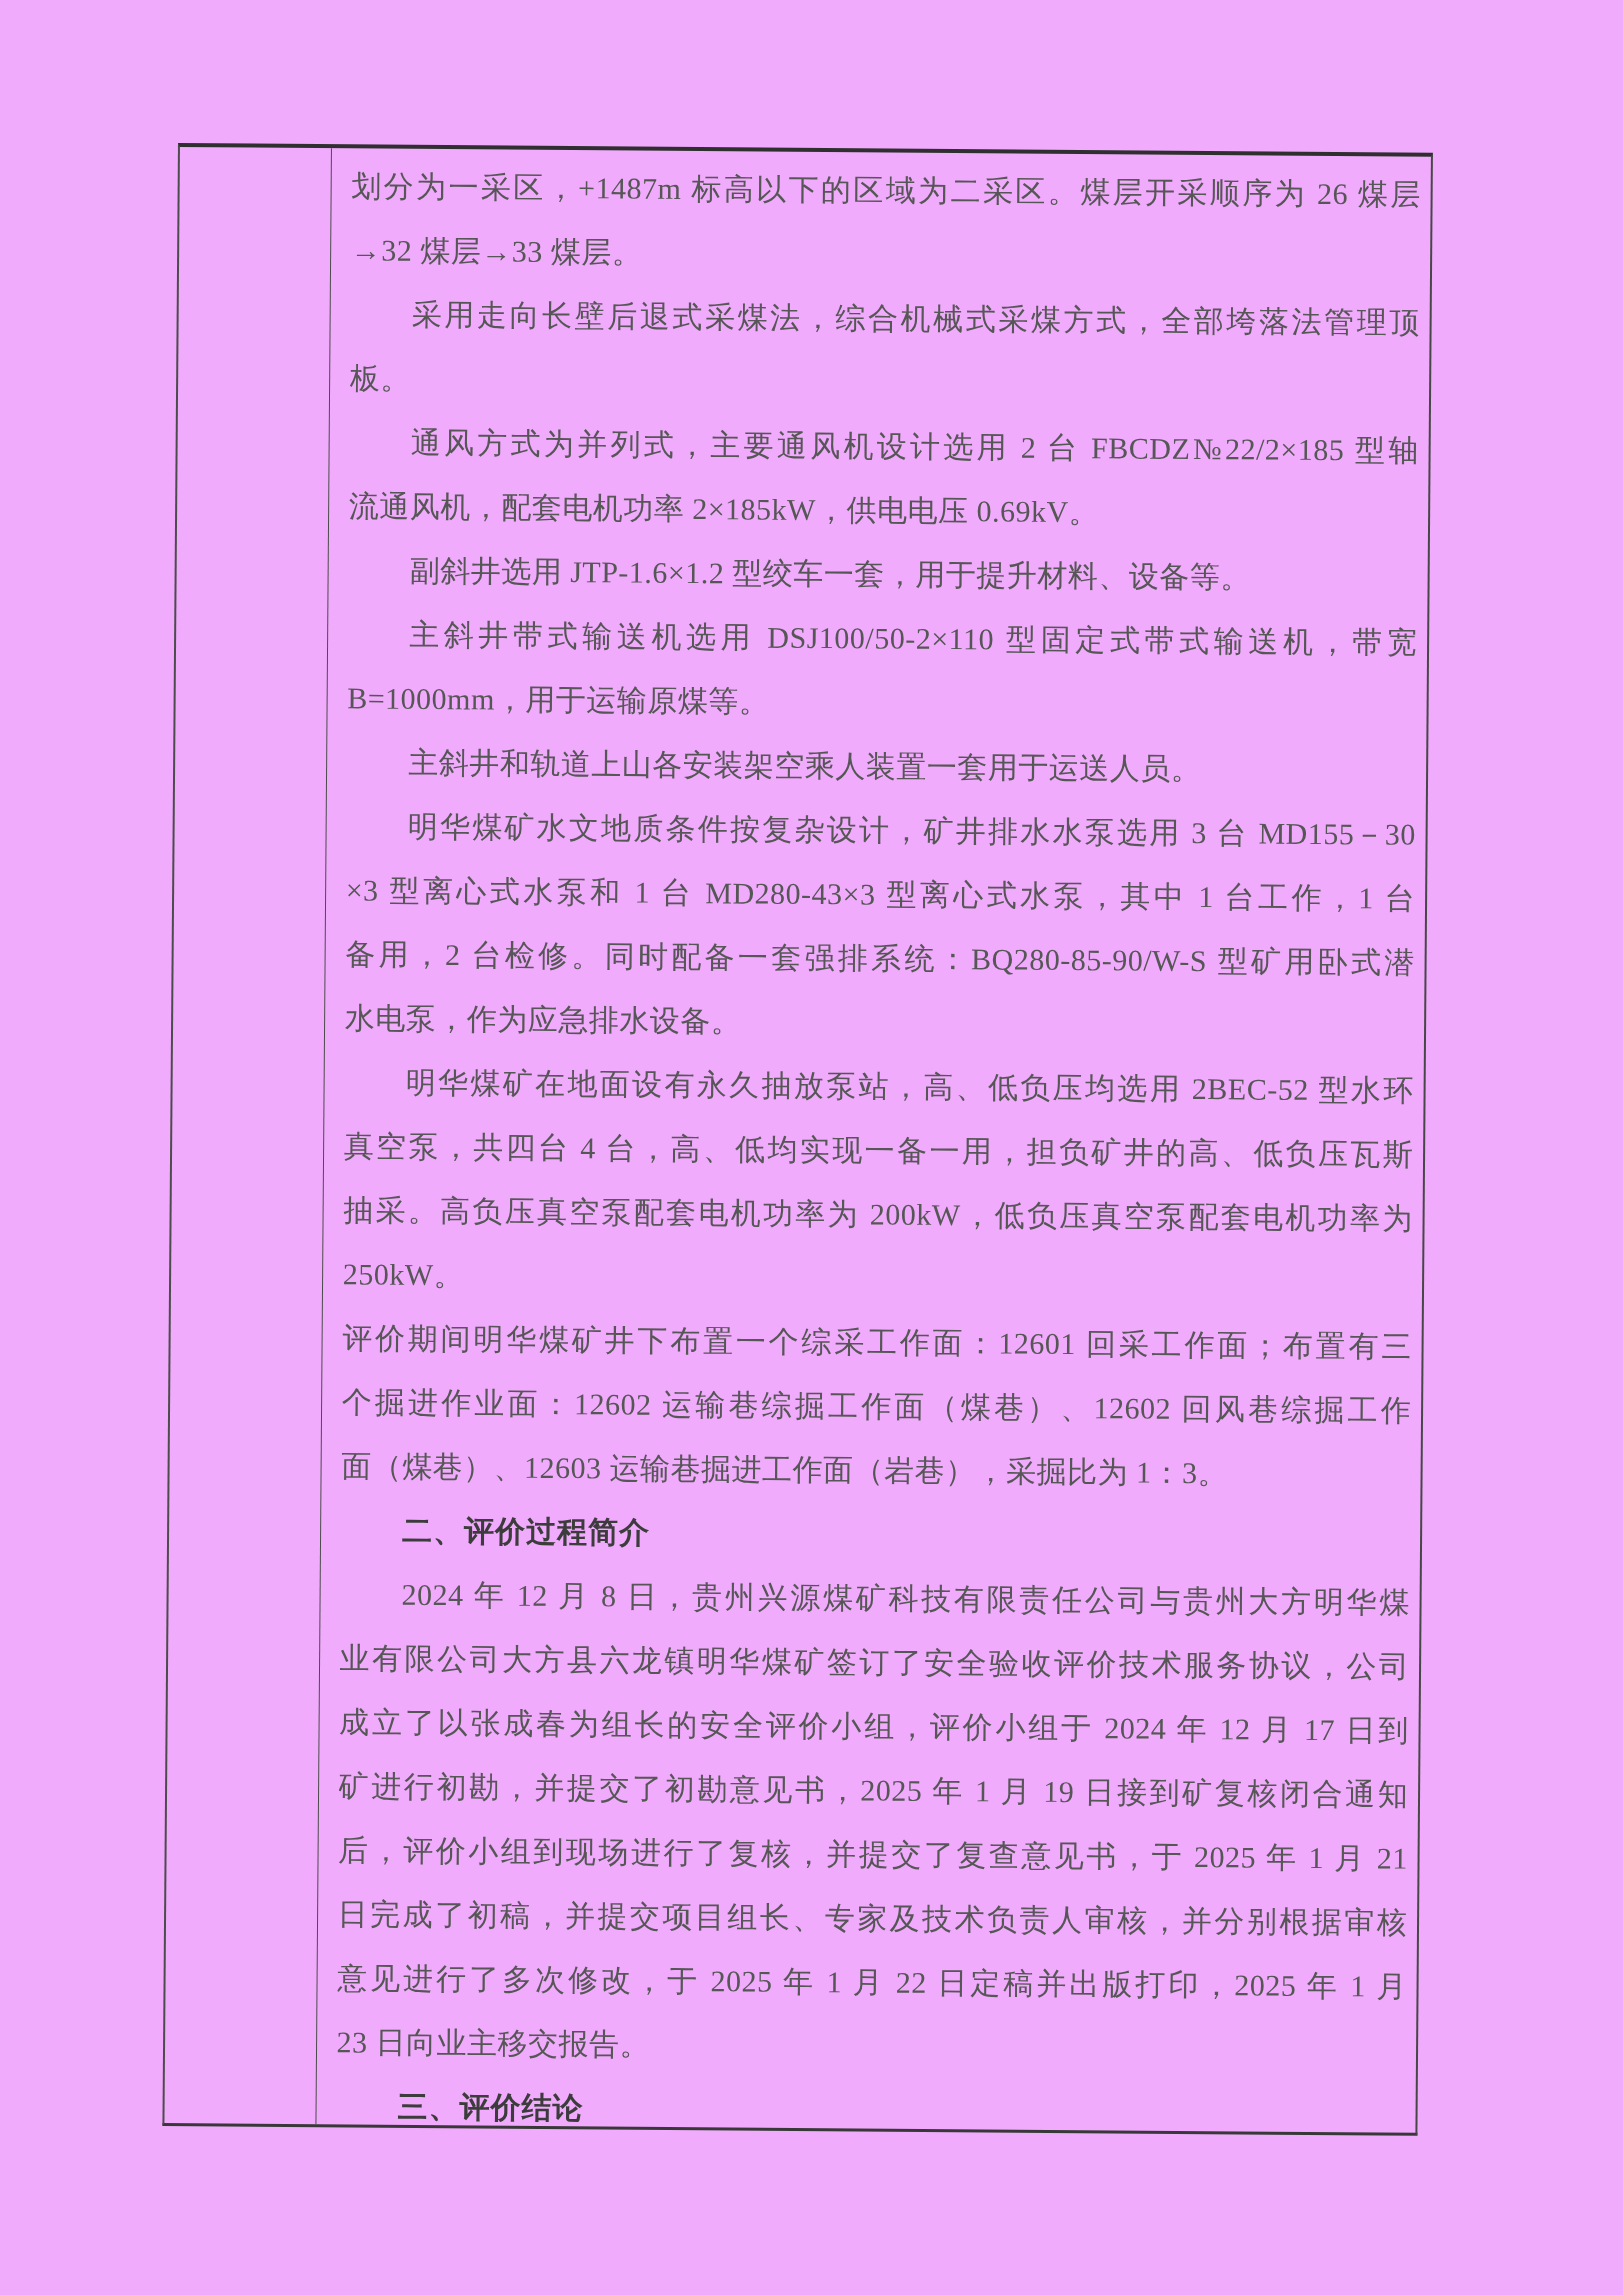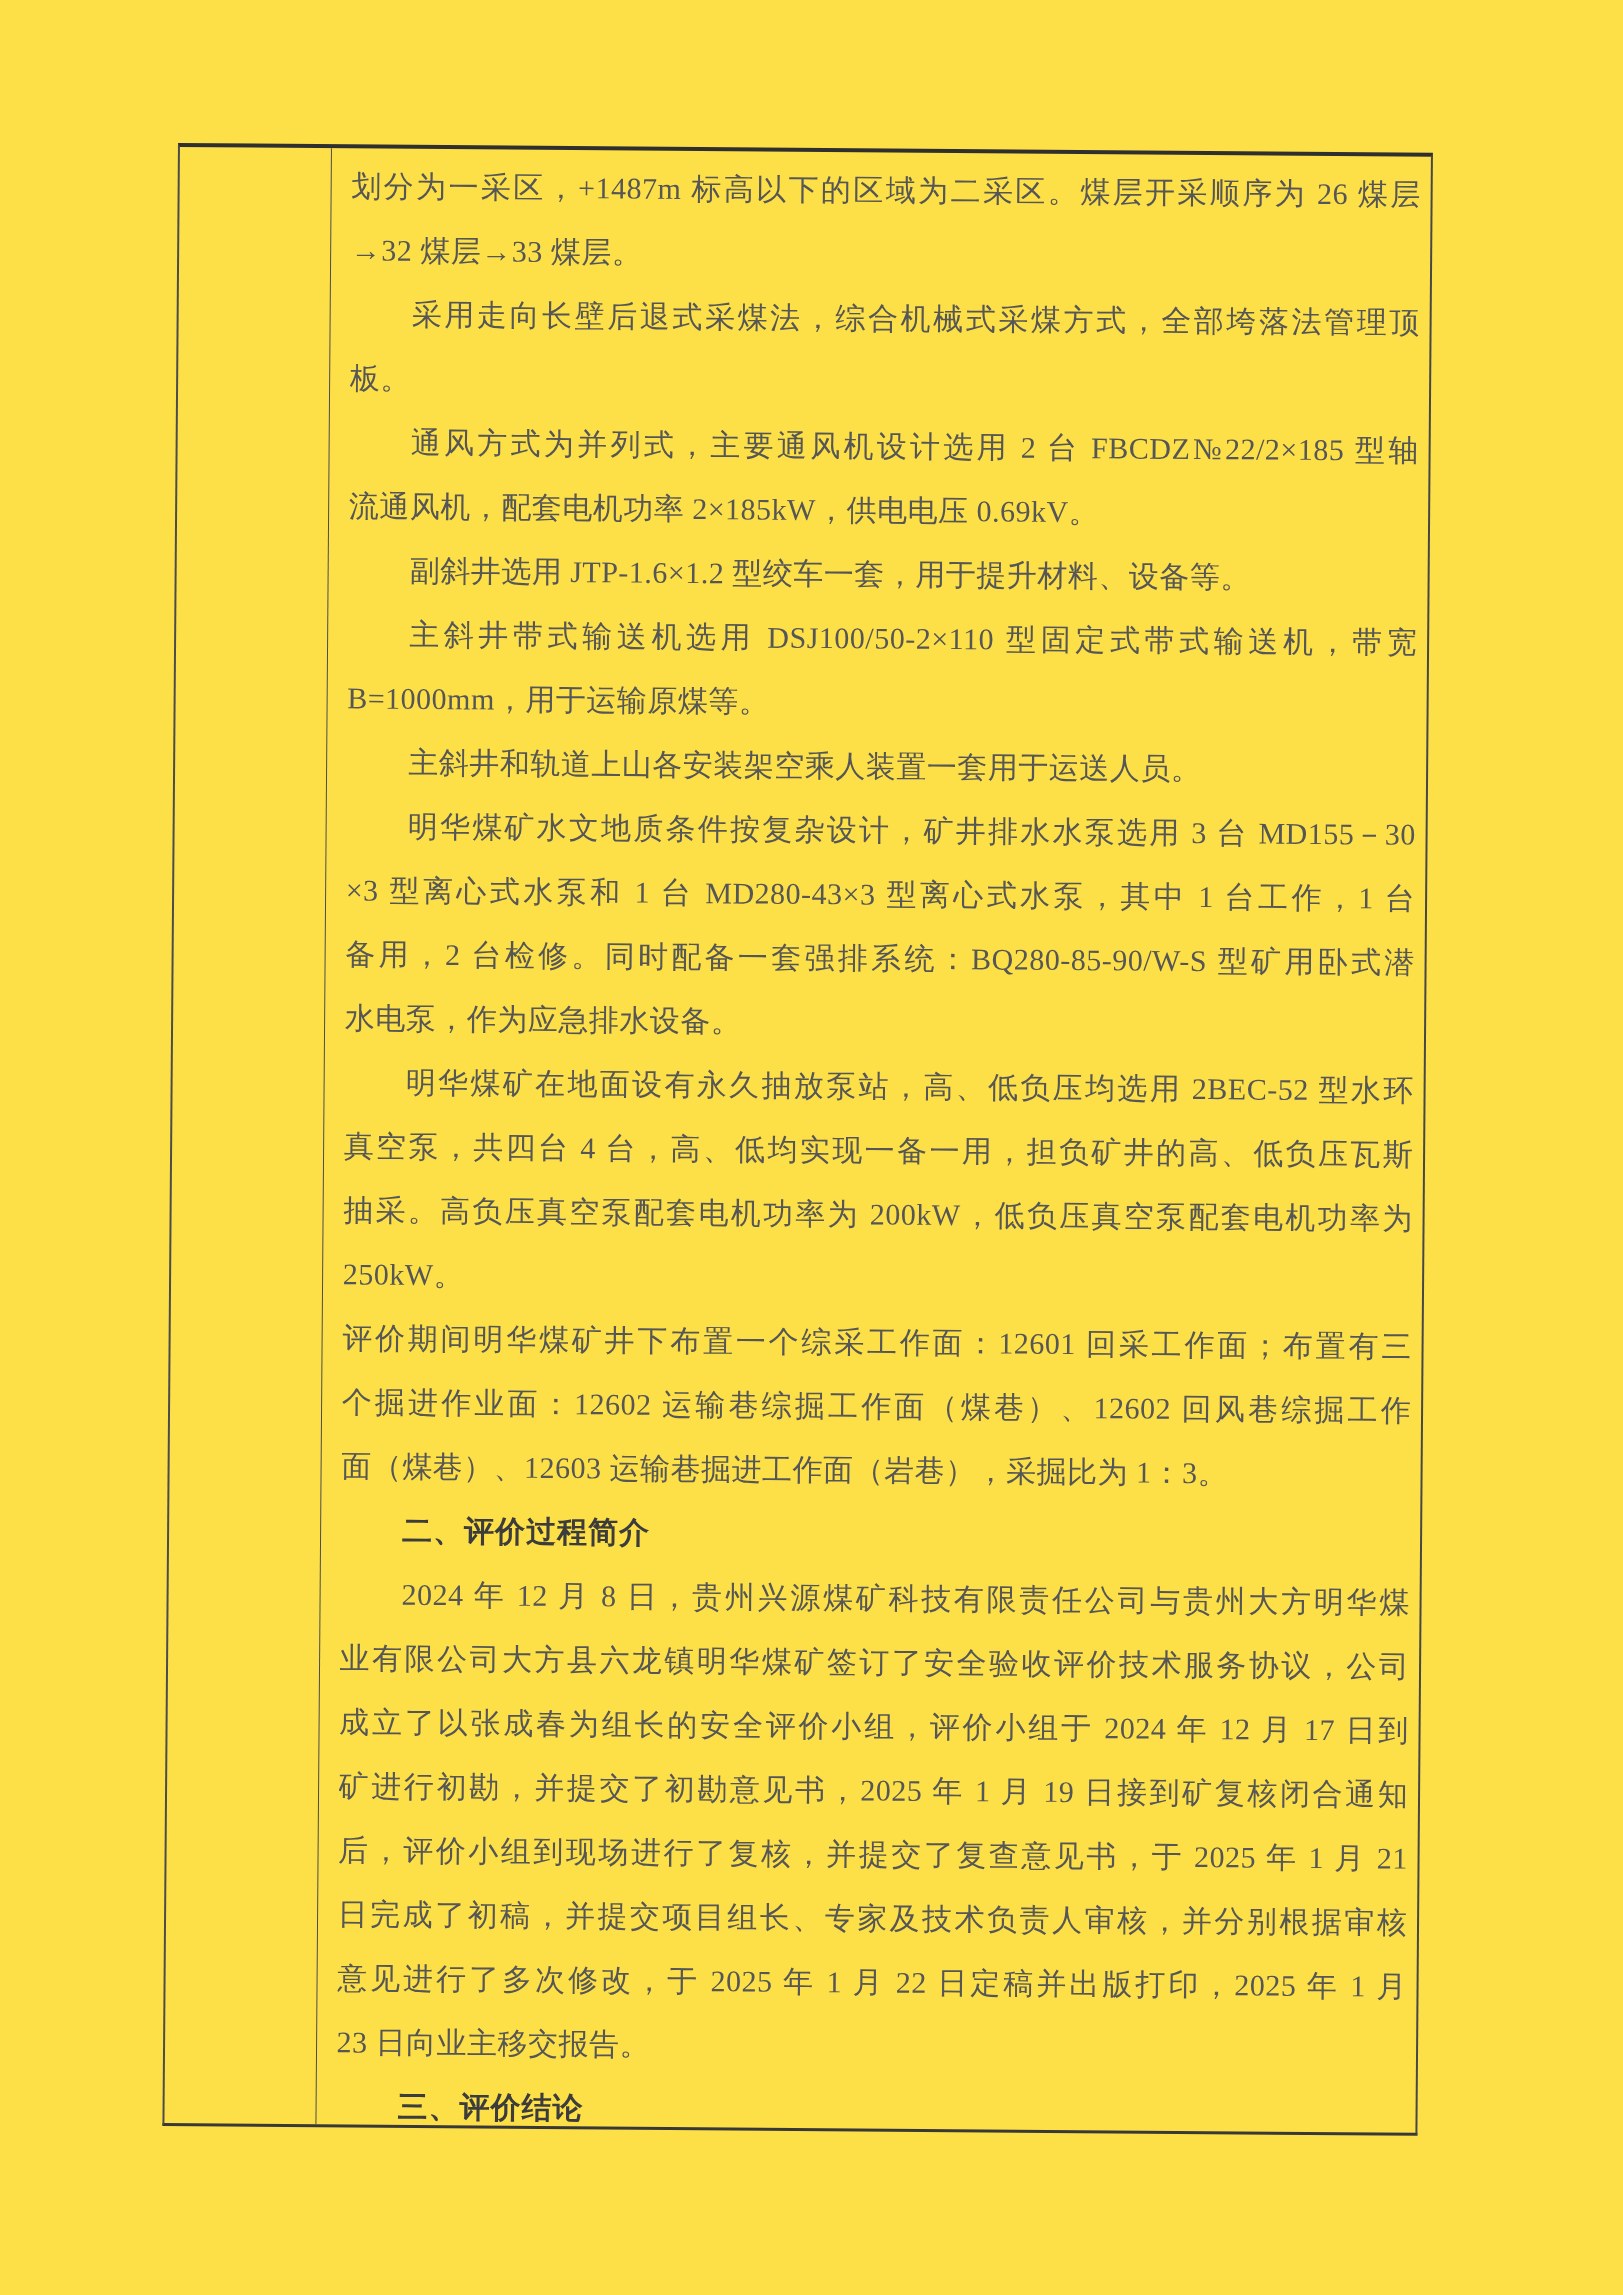--- a/index.html
+++ b/index.html
@@ -12,21 +12,21 @@
     height: 2295px;
     position: relative;
     overflow: hidden;
     font-family: "Liberation Serif", "DejaVu Serif", serif;
   }
   .page {
     position: absolute;
     left: 0; top: 0;
     width: 1623px;
     height: 2295px;
-    background: #fde047;
+    background: #f0abfc;
   }
   
   .doc-table {
     position: absolute;
     left: 178px;
     top: 143px;
     width: 1255px;
     height: 1983px;
     box-sizing: border-box;
     border-top: 4.9px solid #2f2f2f;

